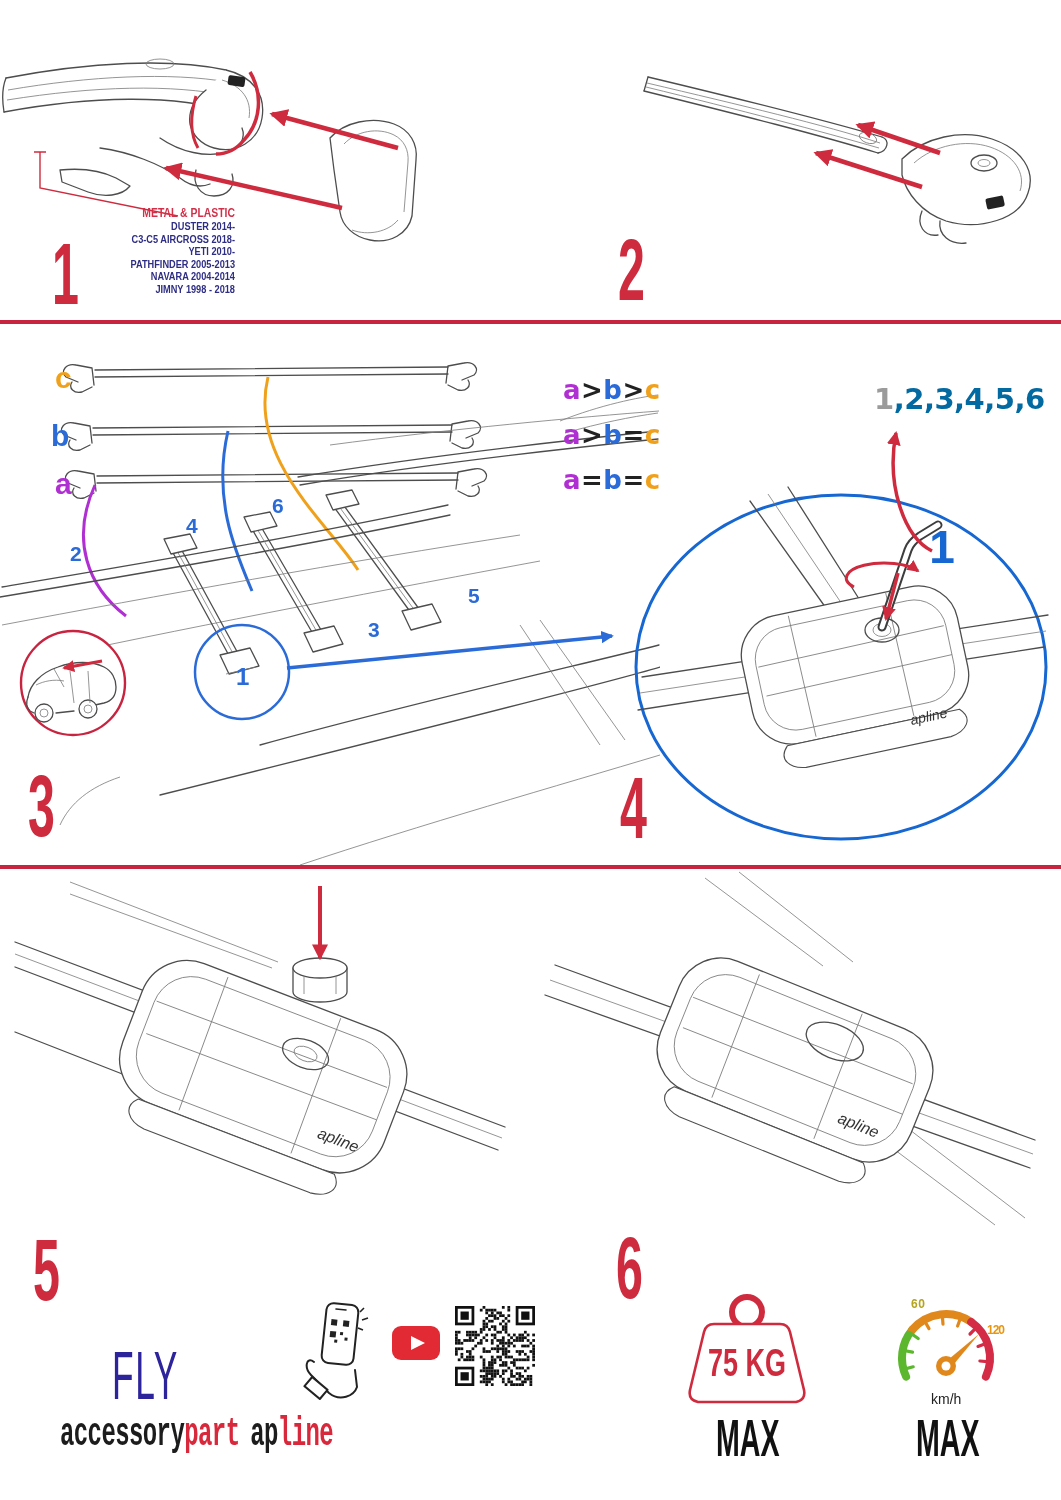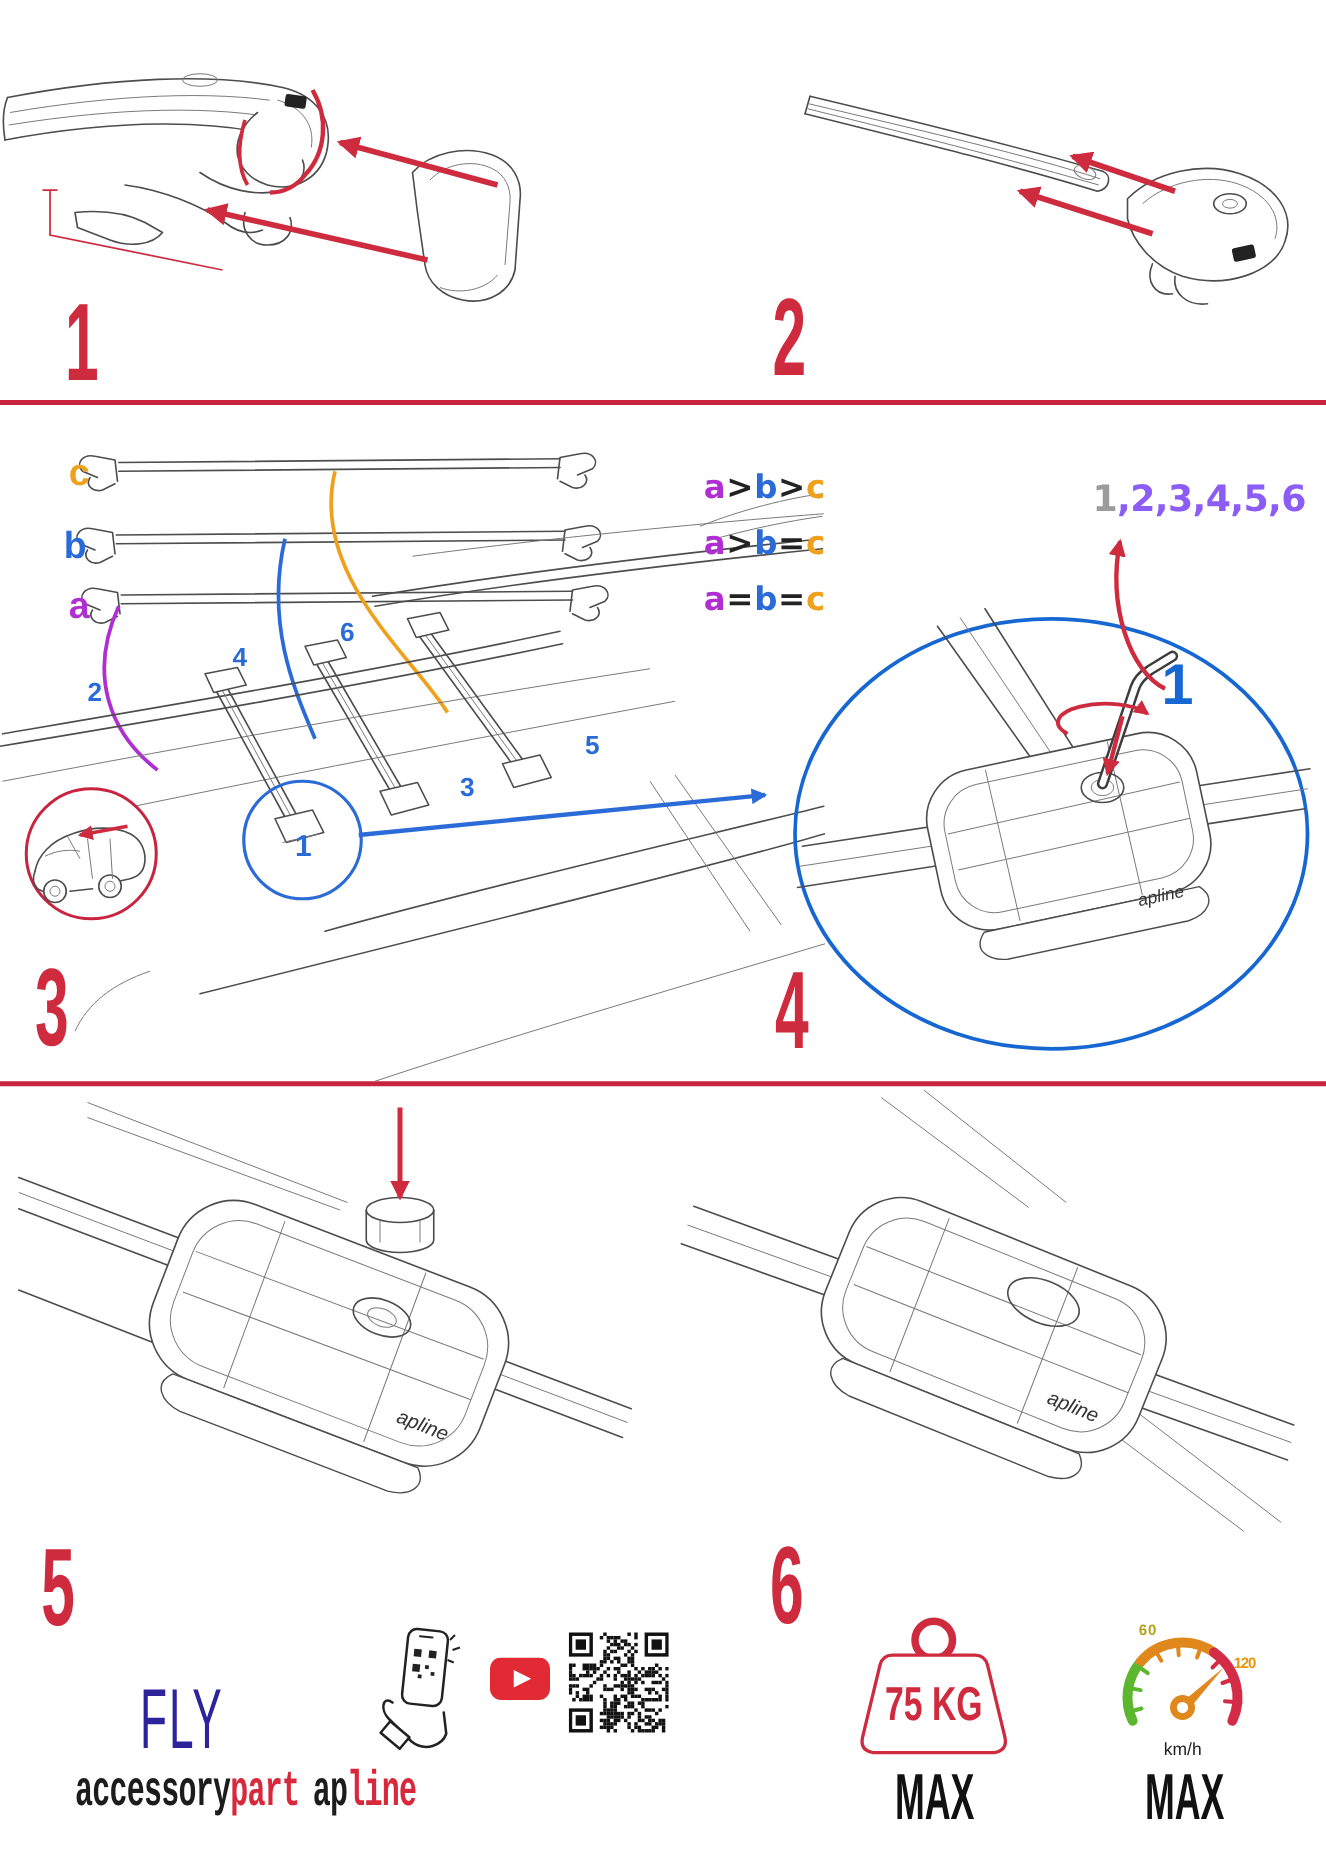--- a/index.html
+++ b/index.html
@@ -13,21 +13,21 @@
   .redln{stroke:#cf2b3e;fill:none;}
   .divider{position:absolute;left:0;width:1061px;height:4px;background:#c82440;}
   .step{position:absolute;color:#cf2b3e;font-weight:700;font-size:88px;line-height:0.82;
         transform:scaleX(0.55);transform-origin:left top;letter-spacing:-2px;}
   .mat-note{color:#d13048;font-weight:700;font-size:13px;transform:scaleX(0.8);transform-origin:right top;}
   .models{color:#2e2d84;font-weight:700;font-size:11.5px;line-height:12.5px;
           transform:scaleX(0.8);transform-origin:right top;}
   .cmp-line{font-family:"DejaVu Sans",sans-serif;font-weight:700;font-size:26px;line-height:26px;margin-bottom:19px;letter-spacing:0.5px;}
   .ca{color:#b02fd2;} .cb{color:#2b6bd8;} .cc{color:#f0a11b;} .cop{color:#222222;}
   .seq{font-family:"DejaVu Sans",sans-serif;font-weight:700;font-size:29px;letter-spacing:-0.5px;}
-  .seq .first{color:#9b9b9b;} .seq .rest{color:#8b5cf6;}
+  .seq .first{color:#9b9b9b;} .seq .rest{color:#0369a1;}
   .brand-fly{color:#2d239b;font-weight:500;font-size:68px;transform:scaleX(0.52);transform-origin:left top;letter-spacing:3px;}
   .wordmark{font-family:"Liberation Mono",monospace;font-weight:700;font-size:40px;letter-spacing:-1px;
             transform:scaleX(0.6);transform-origin:left top;white-space:nowrap;}
   .wm-b{color:#1c1c1c;} .wm-r{color:#d8293c;}
   .wm-gap{margin-left:18px;}
   .max-label{color:#111111;font-weight:700;font-size:52px;transform:scaleX(0.55);transform-origin:left top;}
 </style>
 </head>
 <body>
 
@@ -66,20 +66,31 @@
     </g>
 
     <path class="redln" style="stroke-width:4.5" d="M398,128 L272,94" marker-end="url(#arR1)"></path>
     <path class="redln" style="stroke-width:4.5" d="M342,188 L166,148" marker-end="url(#arR1)"></path>
     <path class="redln" style="stroke-width:3.5" d="M250,52 C263,74 261,102 244,120 C236,130 226,134 216,134"></path>
     <path class="redln" style="stroke-width:3" d="M196,76 C190,96 190,114 198,128"></path>
 
     <path class="redln" style="stroke-width:1.4" d="M34,132 L46,132 M40,132 L40,168 L178,196"></path>
   </svg>
 
+  <div class="abs" style="left:85px;top:205px;width:150px;text-align:right;">
+    <div class="mat-note">METAL &amp; PLASTIC</div>
+    <div class="models">
+      <div>DUSTER 2014-</div>
+      <div>C3-C5 AIRCROSS 2018-</div>
+      <div>YETI 2010-</div>
+      <div>PATHFINDER 2005-2013</div>
+      <div>NAVARA 2004-2014</div>
+      <div>JIMNY 1998 - 2018</div>
+    </div>
+  </div>
 
   <div class="step" style="left:52px;top:238px;">1</div>
 
   <svg class="abs" style="left:640px;top:25px;" width="420" height="290" viewBox="0 0 420 290">
     <defs>
       <marker id="arR2" viewBox="0 0 10 10" refX="8.5" refY="5" markerWidth="4" markerHeight="4" orient="auto-start-reverse">
         <path d="M0,0 L10,5 L0,10 z" fill="#cf2b3e"></path>
       </marker>
     </defs>
     <g>

